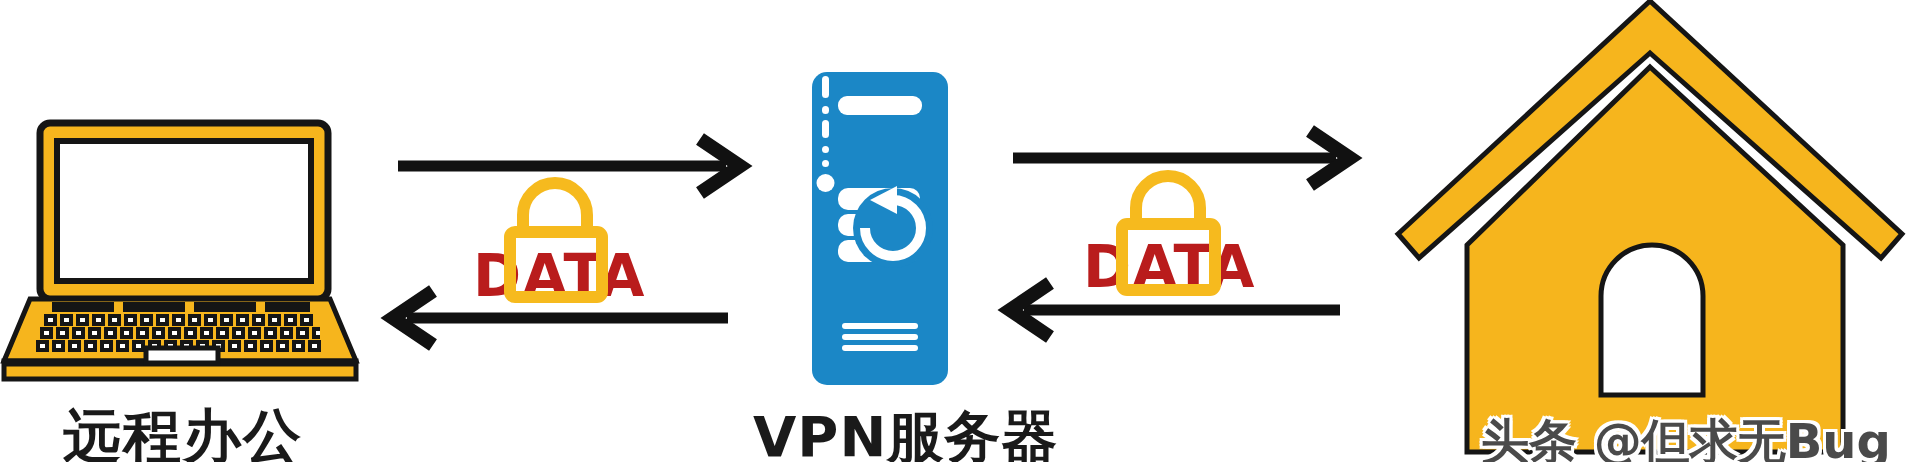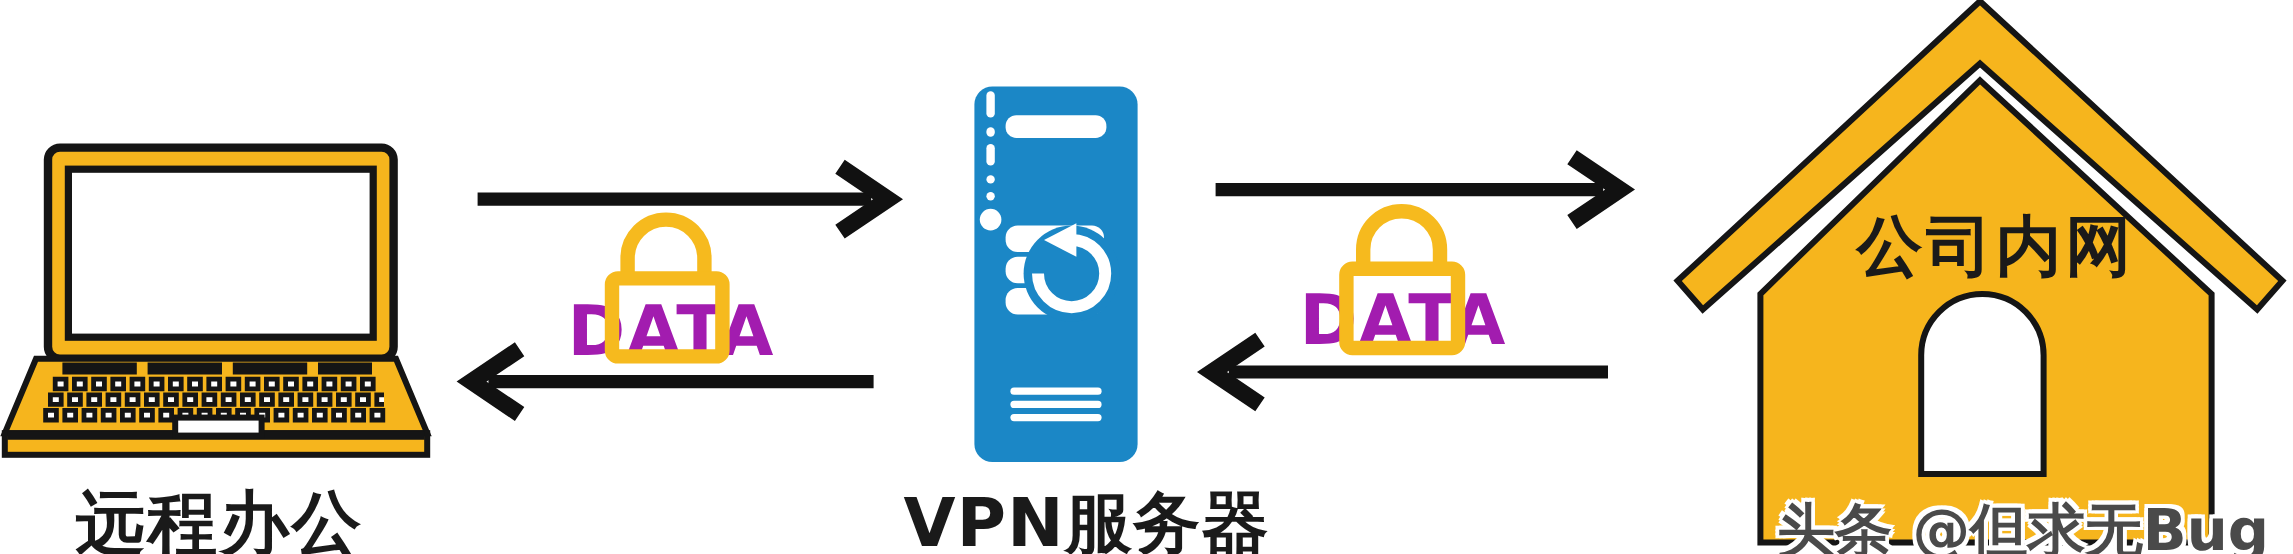--- a/index.html
+++ b/index.html
@@ -5,21 +5,21 @@
   html,body{margin:0;padding:0;background:#fff;}
   .canvas{
     position:relative;width:1911px;height:462px;background:#ffffff;
     overflow:hidden;font-family:"DejaVu Sans","Liberation Sans",sans-serif;
   }
   .node-label{
     position:absolute;color:#1a1a1a;font-weight:700;white-space:nowrap;
     letter-spacing:2px;line-height:1;z-index:4;
   }
   .data-label{
-    position:absolute;color:#a21caf;font-weight:700;font-size:58px;line-height:1;
+    position:absolute;color:#b91c1c;font-weight:700;font-size:58px;line-height:1;
     letter-spacing:1px;z-index:2;white-space:nowrap;
   }
   .lock-layer{position:absolute;left:0;top:0;z-index:3;}
   .icon-layer{position:absolute;z-index:1;}
   .watermark{
     position:absolute;left:1481px;top:410px;z-index:5;
     font-size:48px;font-weight:700;color:#4a4a4a;white-space:nowrap;
     text-shadow:-3px -3px 0 #fff,3px -3px 0 #fff,-3px 3px 0 #fff,3px 3px 0 #fff,
                 -3px 0 0 #fff,3px 0 0 #fff,0 -3px 0 #fff,0 3px 0 #fff;
   }
@@ -137,17 +137,16 @@
         <path d="M 1136 228 L 1136 208 A 32 32 0 0 1 1200 208 L 1200 228"></path>
         <rect x="1122" y="224" width="93" height="66" rx="5"></rect>
       </g>
     </g>
   </svg>
 
   <div class="node-label" style="left:63px;top:407px;font-size:58px">远程办公</div>
 
   <div class="node-label" style="left:753px;top:409px;font-size:56px;letter-spacing:1px">VPN服务器</div>
 
-  <div class="node-label" style="left:1547px;top:178px;font-size:55px;letter-spacing:3px">公司内网</div>
 
   <div class="watermark">头条 @但求无Bug</div>
 
 </div>
 
 </body></html>

